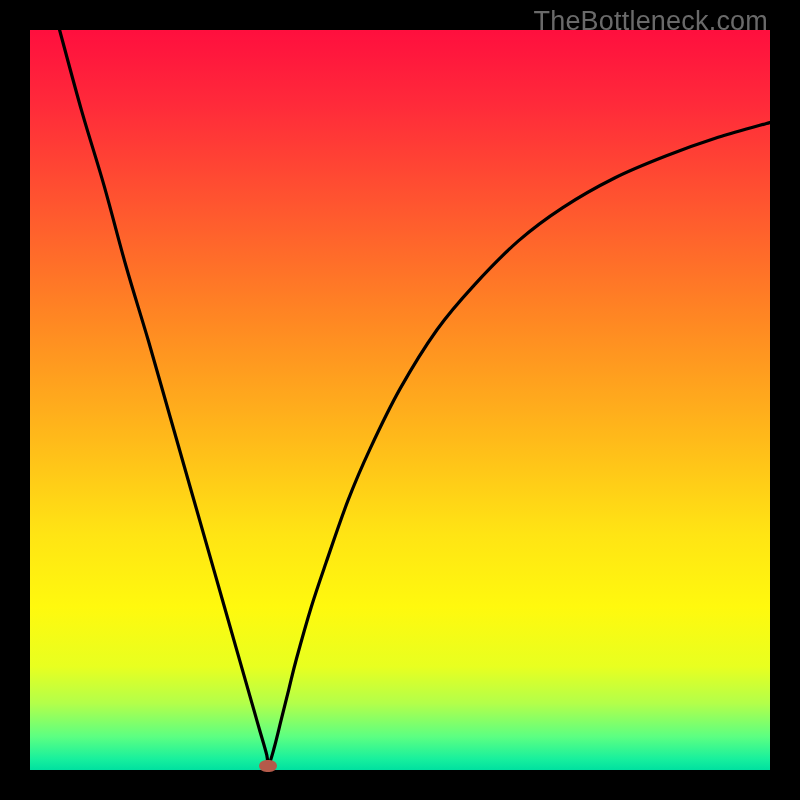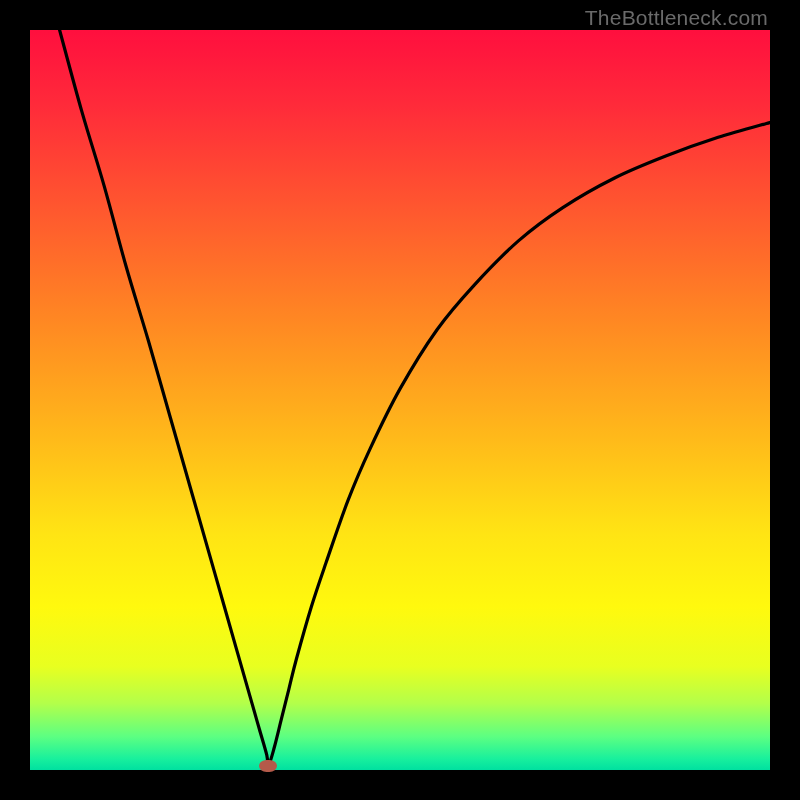--- a/index.html
+++ b/index.html
@@ -18,21 +18,21 @@
   }
   .curve-svg {
     position: absolute;
     left: 0; top: 0; width: 100%; height: 100%;
   }
   .watermark {
     position: absolute;
     top: 6px;
     right: 32px;
     color: #6a6a6a;
-    font-size: 21px;
+    font-size: 27px;
     font-weight: 500;
     letter-spacing: 0.2px;
     text-align: right;
   }
   .marker {
     position: absolute;
     background: #b45a4a;
     border-radius: 50% / 60%;
   }
 </style>

